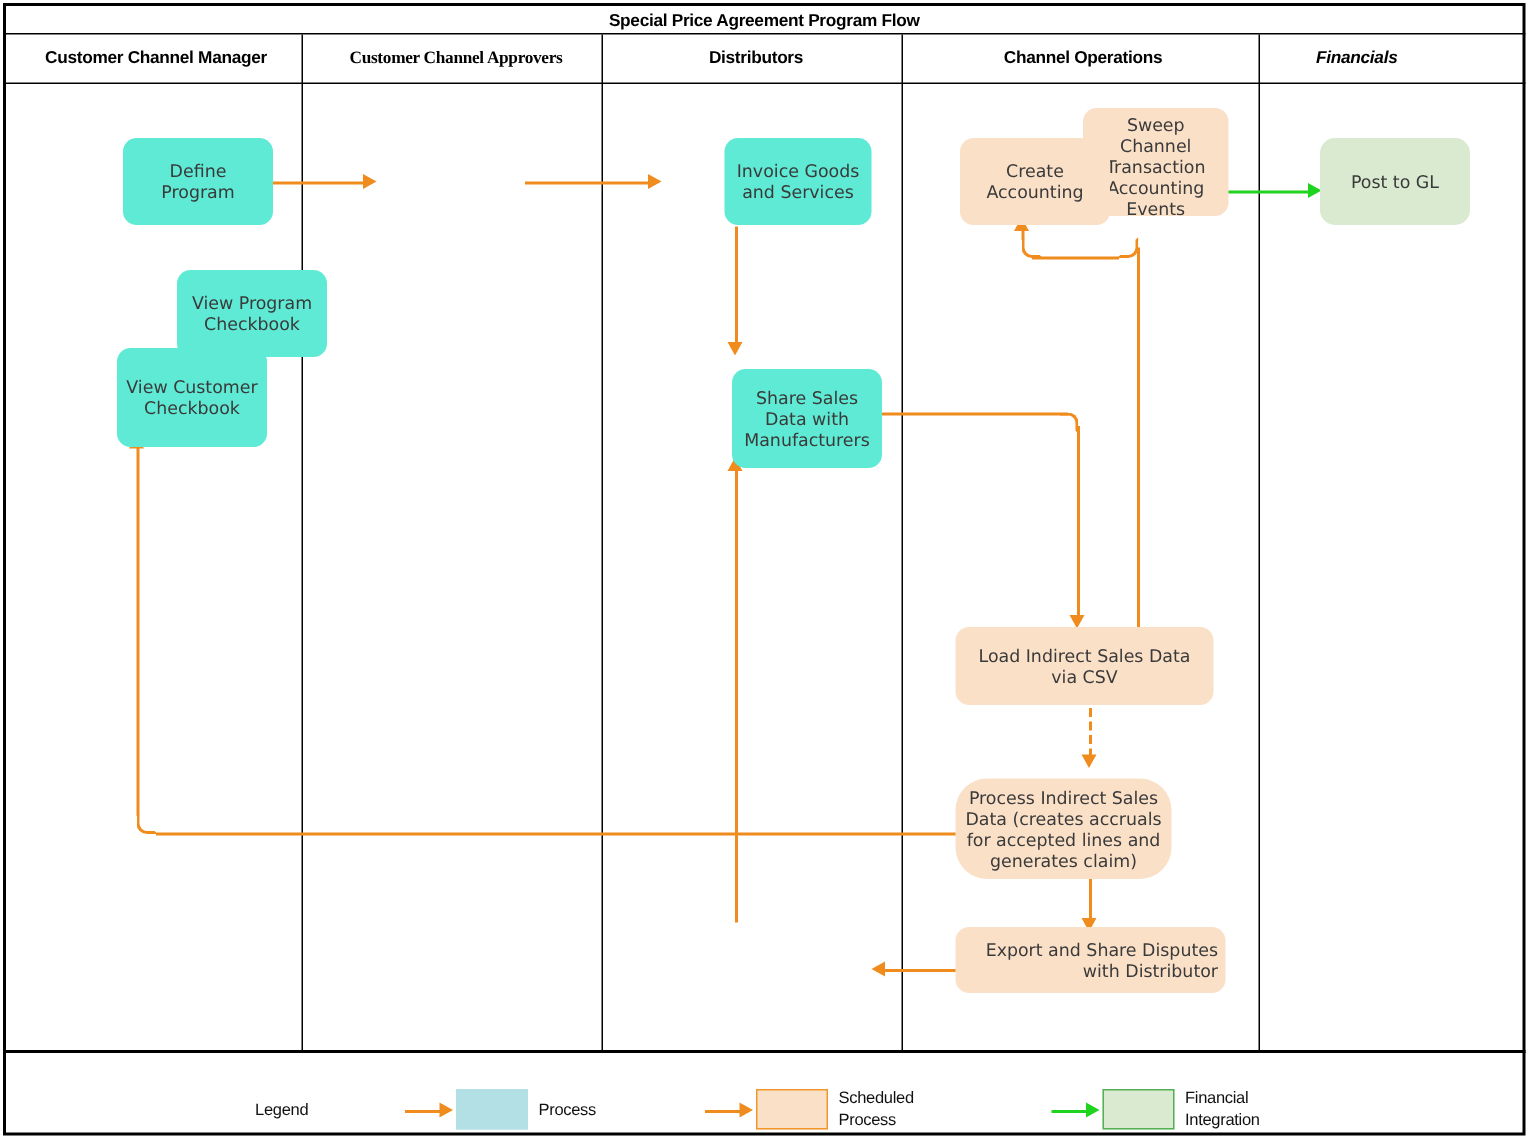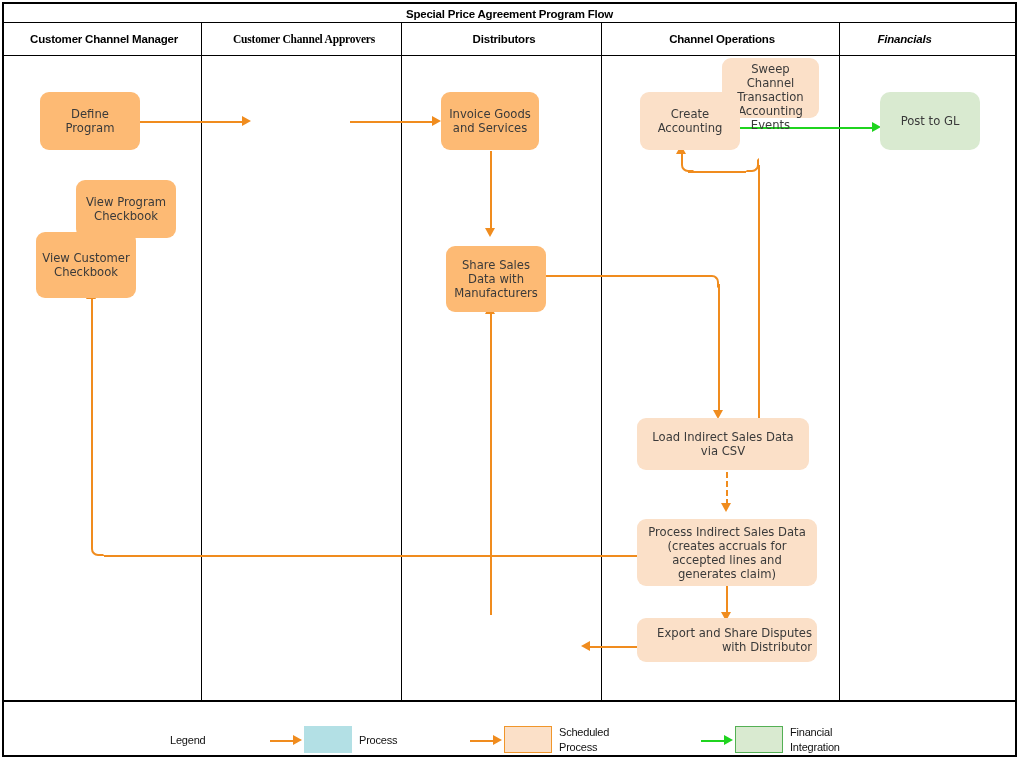--- a/index.html
+++ b/index.html
@@ -91,21 +91,21 @@
     align-items: center;
     justify-content: center;
     text-align: center;
     font-size: 11.6px;
     line-height: 14px;
     color: #3a3a3a;
     font-family: "DejaVu Sans", sans-serif;
     box-sizing: border-box;
     padding: 2px 5px;
   }
-  .node.process        { background: #fdba74; }
+  .node.process        { background: #5eead4; margin-left: 42px; }
   .node.scheduled      { background: #fbe0c8; }
   .node.financial      { background: #d9ead0; }
 
   
   .hline {
     position: absolute;
     height: 0;
     border-top: 2.1px solid #f08c1e;
   }
   .vline {
@@ -267,28 +267,28 @@
   <div class="node process" style="left:76px; top:180px; width:100px; height:58px;">View Program Checkbook</div>
 
   <div class="node process" style="left:36px; top:232px; width:100px; height:66px;">View Customer Checkbook</div>
 
 
   <div class="node process" style="left:441px; top:92px; width:98px; height:58px;">Invoice Goods and Services</div>
 
   <div class="node process" style="left:446px; top:246px; width:100px; height:66px;">Share Sales Data with Manufacturers</div>
 
 
-  <div class="node scheduled" style="left:722px; top:58px; width:97px; height:60px;
+  <div class="node scheduled" style="left:722px; top:72px; width:97px; height:72px;
        align-items:flex-start; padding-top:4px;">Sweep Channel Transaction Accounting Events</div>
 
   <div class="node scheduled" style="left:640px; top:92px; width:100px; height:58px;">Create Accounting</div>
 
   <div class="node scheduled" style="left:637px; top:418px; width:172px; height:52px;">Load Indirect Sales Data via CSV</div>
 
-  <div class="node scheduled" style="left:637px; top:519px; width:180px; height:67px;">Process Indirect Sales Data (creates accruals for accepted lines and generates claim)</div>
+  <div class="node scheduled" style="left:637px; top:519px; width:144px; height:67px;border-radius:21px;">Process Indirect Sales Data (creates accruals for accepted lines and generates claim)</div>
 
   <div class="node scheduled" style="left:637px; top:618px; width:180px; height:44px;text-align:right;">Export and Share Disputes with Distributor</div>
 
   <div class="node financial" style="left:880px; top:92px; width:100px; height:58px;border-radius:10px;">Post to GL</div>
 
   <div class="legend-area">
 
     <div class="legend-label" style="left:166px; top:33px;">Legend</div>
 
     <div class="hline" style="left:266px; top:39px; width:26px;"></div>

